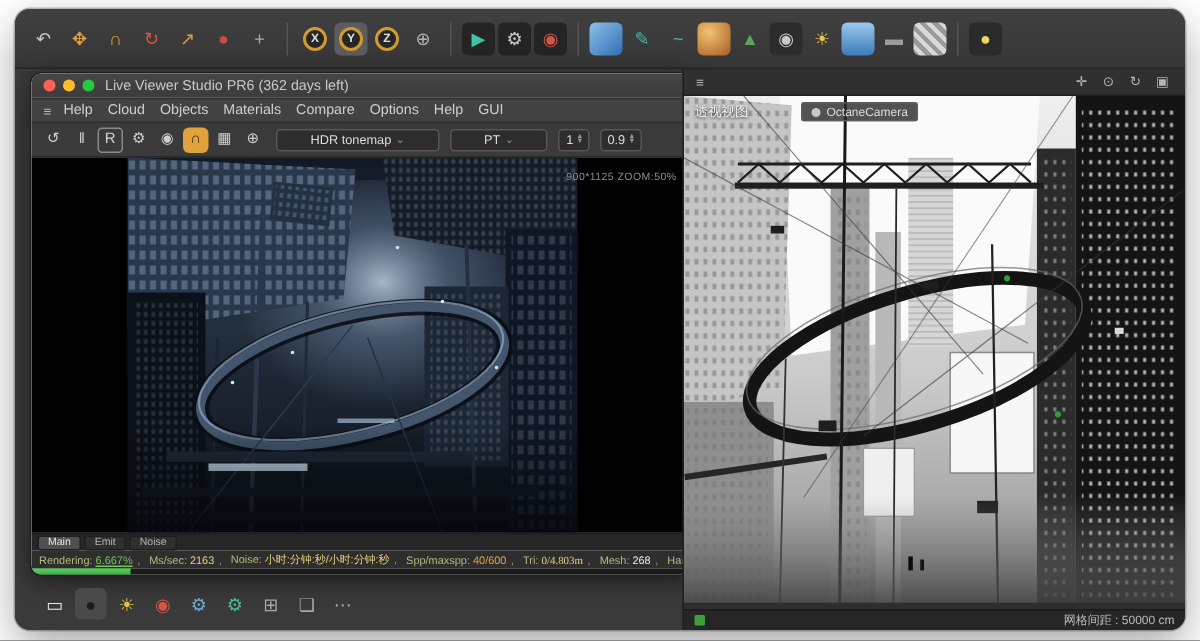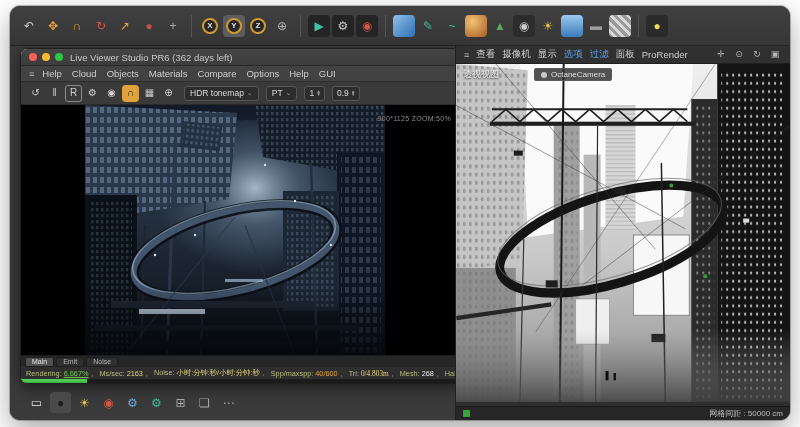--- a/index.html
+++ b/index.html
@@ -23,21 +23,21 @@
 .lv-title{font-size:9.5px;color:#c9c9c9;white-space:nowrap}
 .lv-menubar{display:flex;align-items:center;gap:8px;height:16px;background:#424242;padding:0 8px;border-bottom:1px solid #2e2e2e}
 .menu-burger{font-size:9px;color:#bbb;cursor:pointer}
 .menu-items{display:flex;gap:10px;align-items:center}
 .menu-item{font-size:9.5px;color:#cfcfcf;cursor:pointer;white-space:nowrap}
 .menu-item.accent{color:#5aa0e8}
 .lv-toolbar{display:flex;align-items:center;gap:3px;height:23px;background:#3a3a3a;padding:0 6px;border-bottom:1px solid #2a2a2a}
 .lv-icons{display:flex;gap:2px}
 .lv-icons .tb-icon{width:17px;height:17px}
 .lv-icons .tb-icon .glyph{font-size:10px}
-.lv-dd{display:flex;align-items:center;gap:3px;height:15px;background:#2d2d2d;border:1px solid #565656;border-radius:3px;padding:0 5px;font-size:8.5px;color:#ddd;margin-left:4px;cursor:pointer;white-space:nowrap}
+.lv-dd{display:flex;align-items:center;gap:3px;height:15px;background:#2d2d2d;border:1px solid #565656;border-radius:3px;padding:0 22px;font-size:8.5px;color:#ddd;margin-left:4px;cursor:pointer;white-space:nowrap}
 .caret{font-size:7px;color:#999}
 .lv-num{display:flex;align-items:center;gap:3px;height:15px;background:#2d2d2d;border:1px solid #565656;border-radius:3px;padding:0 4px;font-size:8.5px;color:#ddd;margin-left:4px}
 .stepper{display:flex;flex-direction:column;line-height:.6;font-size:5.5px;color:#999}
 .stepper i{font-style:normal;cursor:pointer}
 .lv-render{position:relative;height:250px;background:#000;overflow:hidden}
 .lv-scene{position:absolute;left:64px;top:0;width:300px;height:250px}
 .lv-zoom{position:absolute;right:10px;top:10px;font-size:7px;color:#8d8d8d;letter-spacing:.3px}
 .lv-tabs{display:flex;align-items:center;gap:2px;height:12px;background:#262626;padding:0 4px;border-top:1px solid #1a1a1a}
 .lv-tab{font-size:7px;color:#b5b5b5;background:#2f2f2f;border:1px solid #1e1e1e;padding:0 6px;height:10px;display:flex;align-items:center;border-radius:2px;cursor:pointer}
 .lv-tab.active{background:#505050;color:#e8e8e8}
@@ -345,29 +345,20 @@
           </span>
           <span class="tb-icon">
             <span class="glyph" style="color: rgb(168, 168, 168);">⋯</span>
           </span>
         </div>
     </div>
 
     <div class="right-pane">
       <div class="vp-menubar">
         <span class="menu-burger">≡</span>
-        <span class="menu-items">
-            <span class="menu-item">查看</span>
-            <span class="menu-item">摄像机</span>
-            <span class="menu-item">显示</span>
-            <span class="menu-item accent">选项</span>
-            <span class="menu-item accent">过滤</span>
-            <span class="menu-item">面板</span>
-            <span class="menu-item">ProRender</span>
-          </span>
         <span class="vp-nav">
             <span class="tb-icon">
               <span class="glyph" style="color: rgb(181, 181, 181);">✛</span>
             </span>
             <span class="tb-icon">
               <span class="glyph" style="color: rgb(181, 181, 181);">⊙</span>
             </span>
             <span class="tb-icon">
               <span class="glyph" style="color: rgb(181, 181, 181);">↻</span>
             </span>

